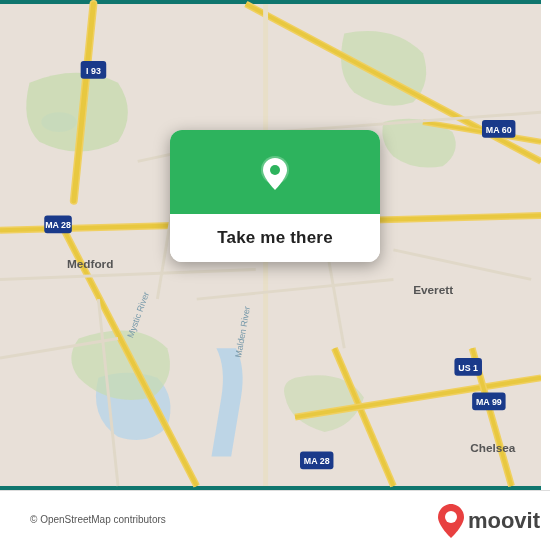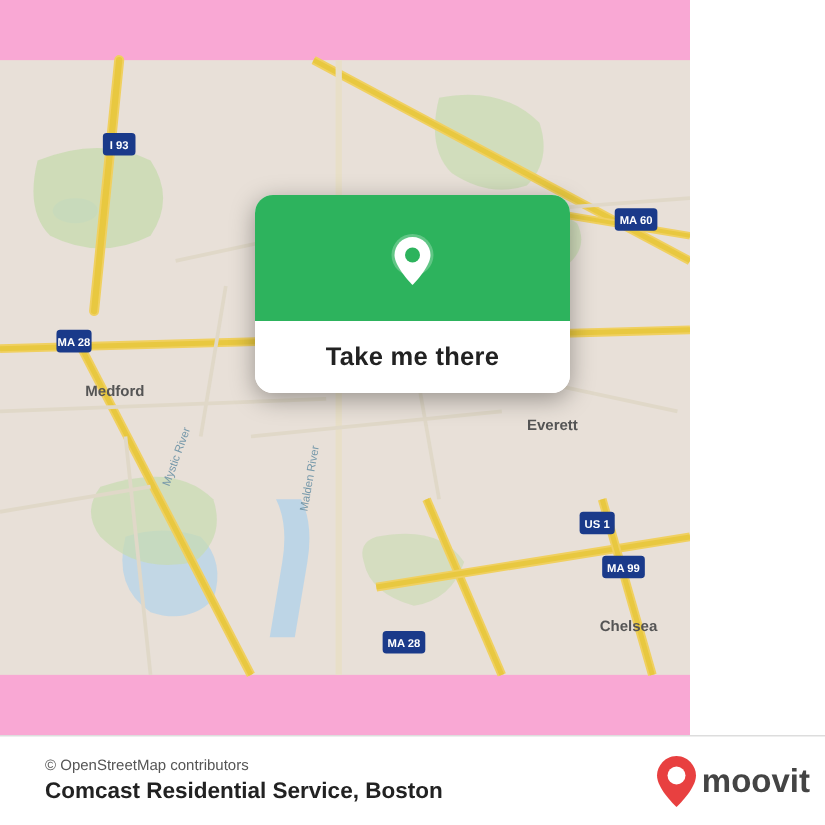--- a/index.html
+++ b/index.html
@@ -5,25 +5,25 @@
     * { margin: 0; padding: 0; box-sizing: border-box; }
     body {
       width: 550px;
       height: 550px;
       overflow: hidden;
       font-family: Arial, sans-serif;
       position: relative;
     }
 
     #map-container {
-      width: 460px;
+      width: 541px;
       height: 490px;
       position: relative;
       overflow: hidden;
-      background-color: #f9a8d4;
+      background-color: #0f766e;
     }
 
     
     #map-svg {
       width: 100%;
       height: 100%;
       position: absolute;
       top: 0; left: 0;
     }
 
@@ -221,21 +221,20 @@
         <circle cx="22" cy="18" r="5" fill="#2db35d"></circle>
       </svg>
     </div>
     <button id="popup-button">Take me there</button>
   </div>
 </div>
 
 <div id="bottom-bar">
   <div id="bottom-bar-left">
     <span id="osm-attribution">© OpenStreetMap contributors</span>
-    <span id="location-title">Comcast Residential Service, Boston</span>
   </div>
   <div id="moovit-logo">
 
     <svg width="30" height="38" viewBox="0 0 30 38" xmlns="http://www.w3.org/2000/svg">
       <path d="M15 2 C8 2 2 8 2 15 C2 24 15 36 15 36 C15 36 28 24 28 15 C28 8 22 2 15 2 Z" fill="#e84040"></path>
       <circle cx="15" cy="15" r="6" fill="white"></circle>
     </svg>
     <span id="moovit-text">moovit</span>
   </div>
 </div>

